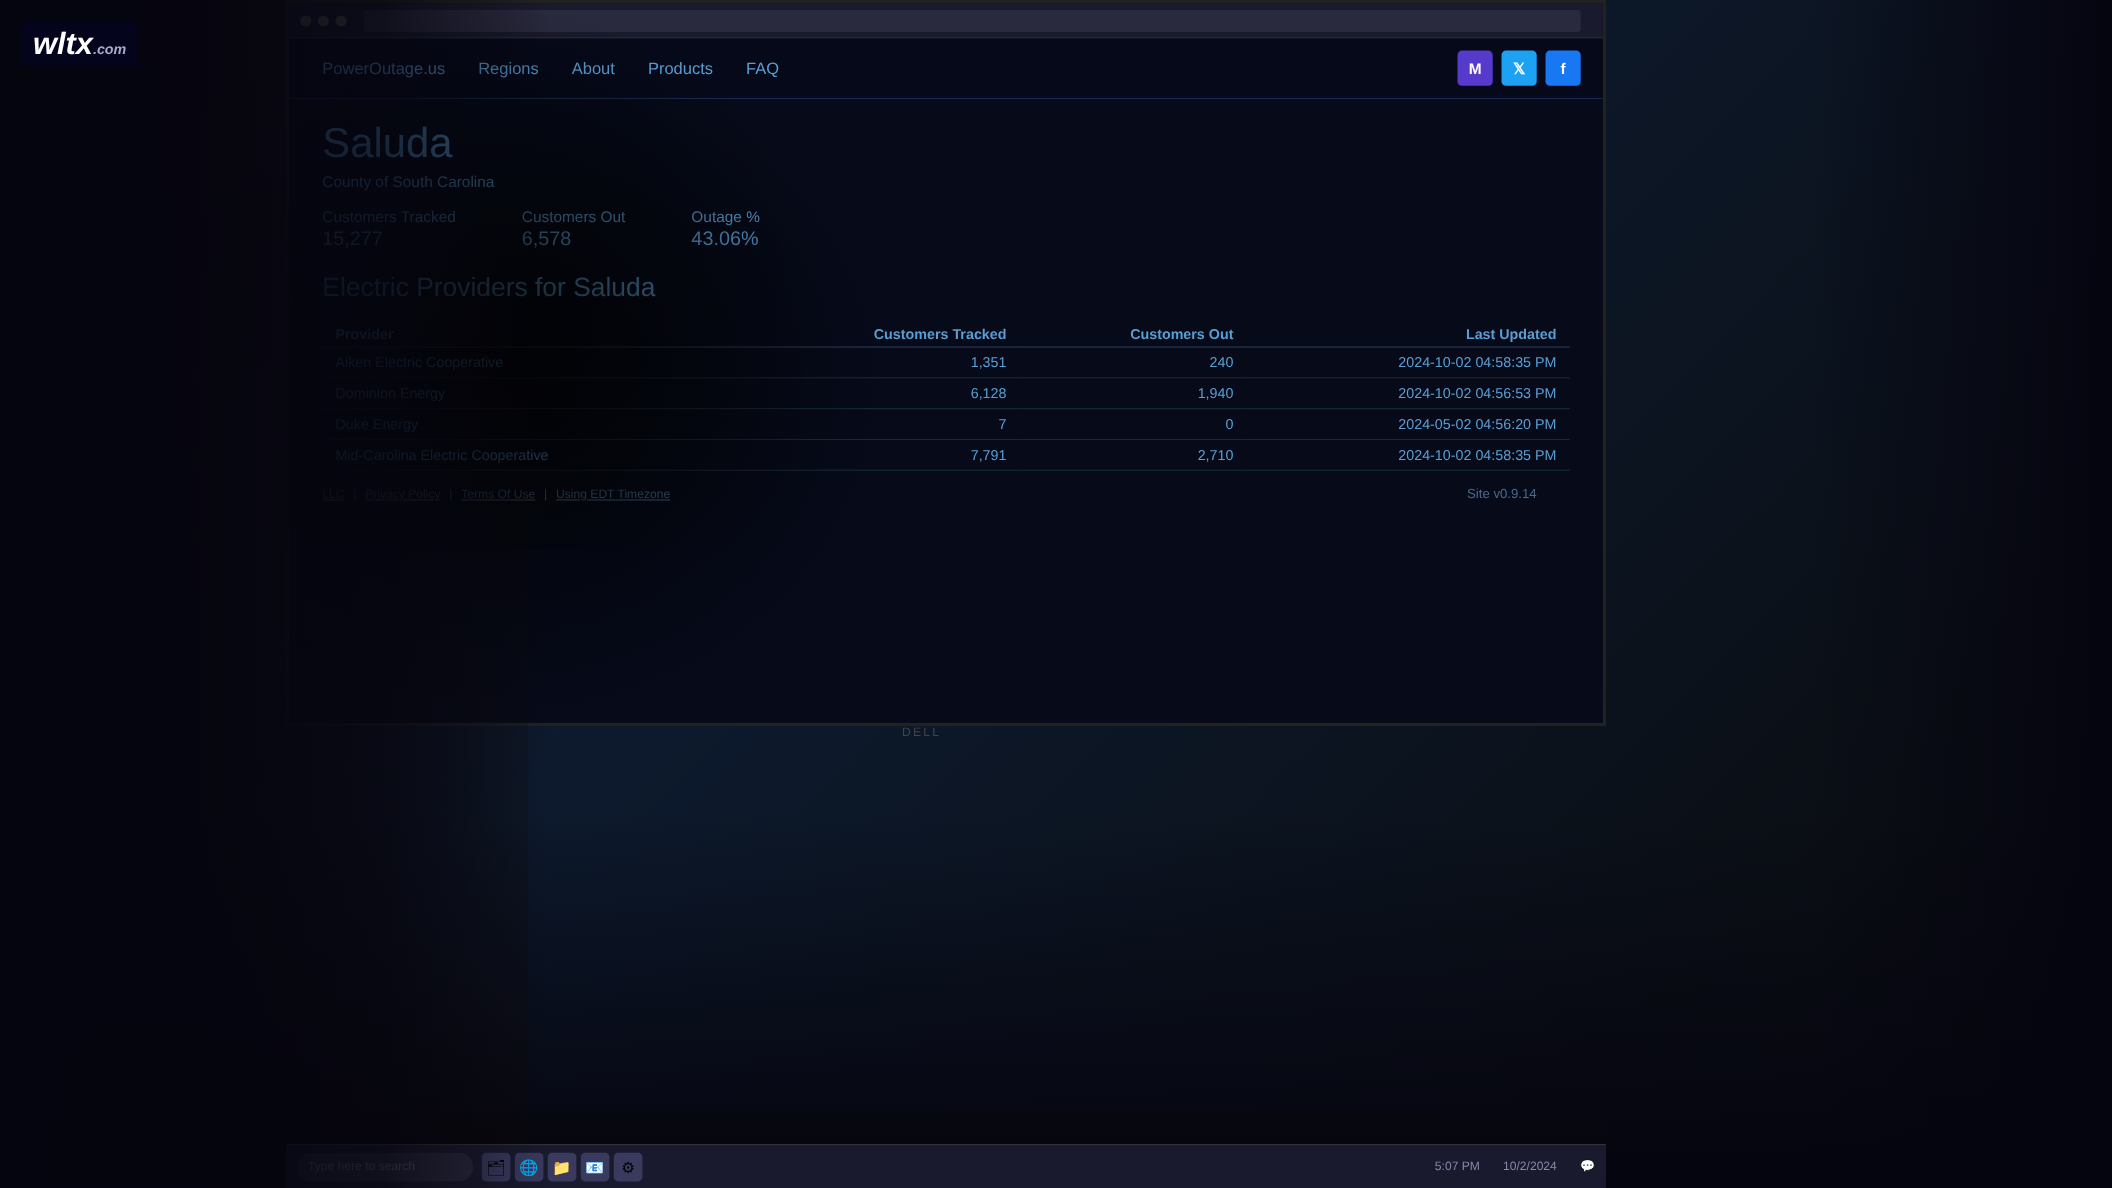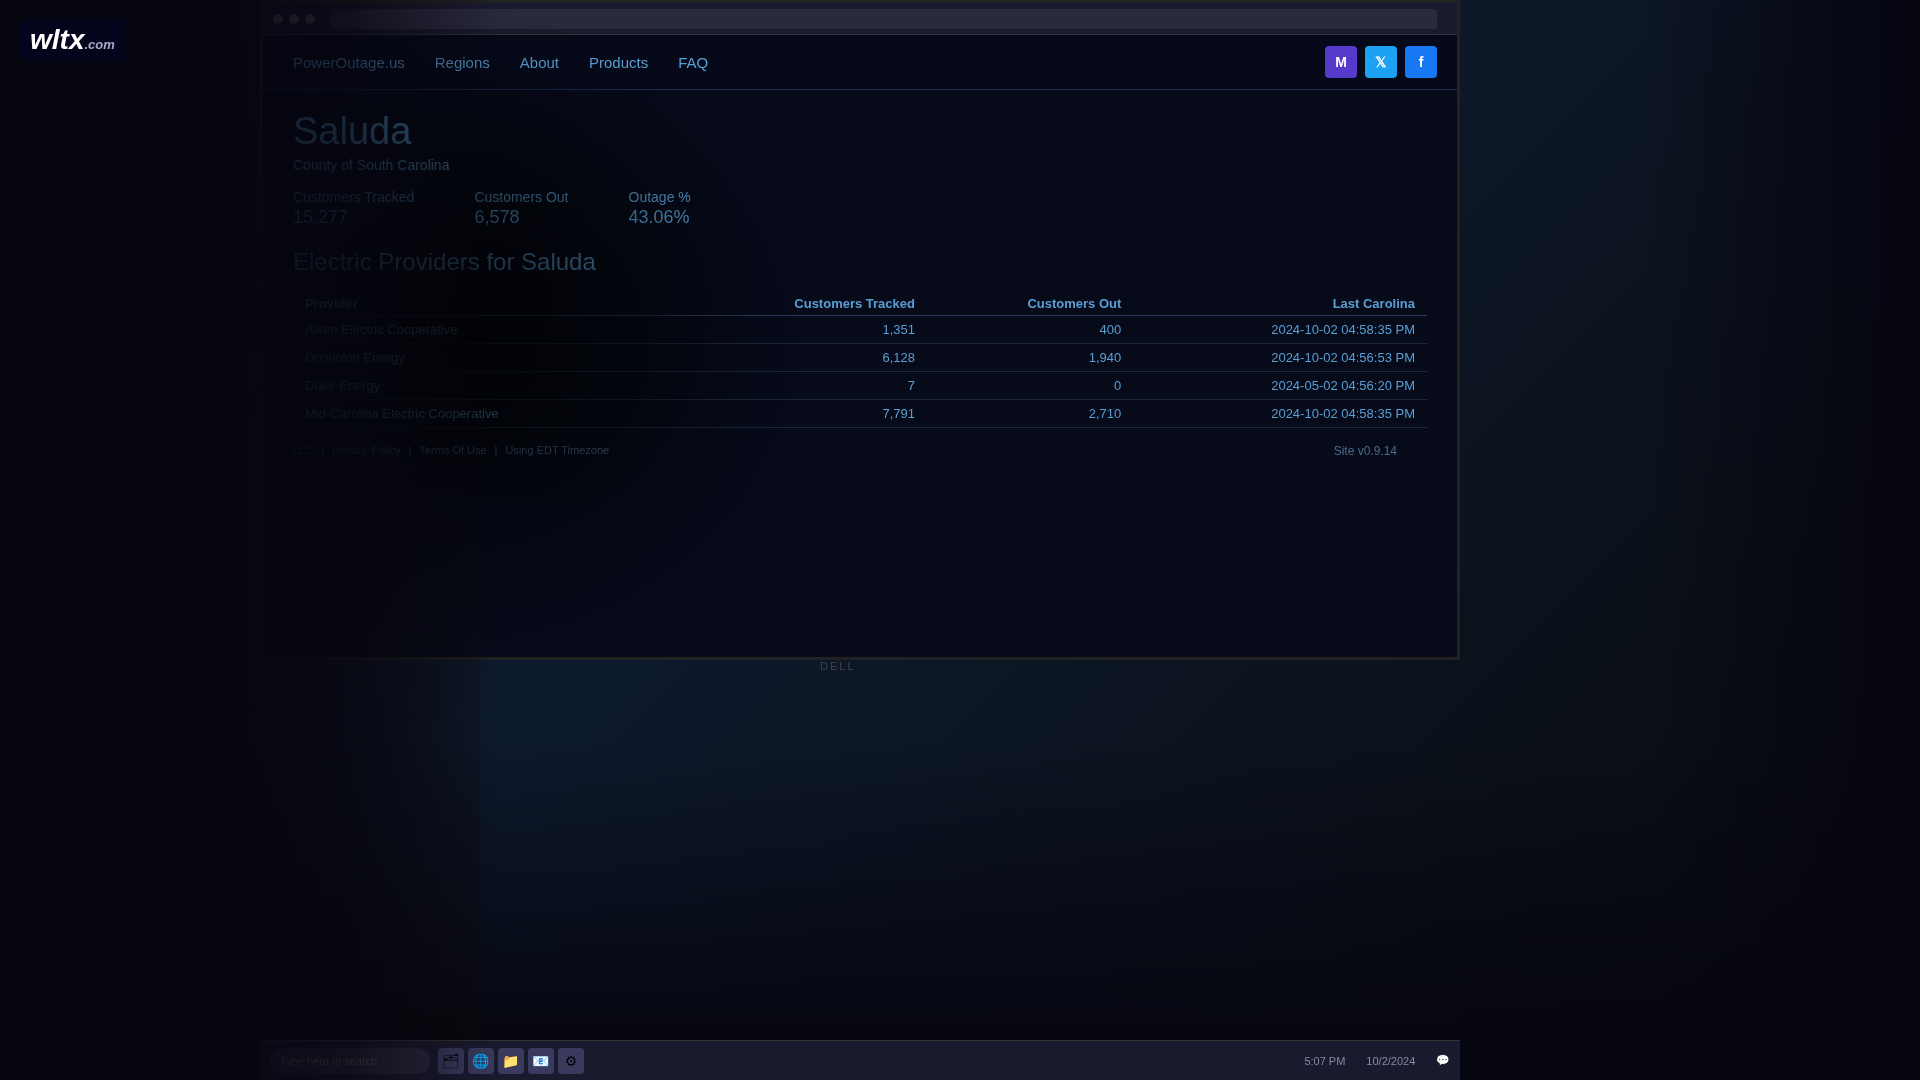--- a/index.html
+++ b/index.html
@@ -157,23 +157,24 @@
     }
     .provider-table td:first-child {
       text-align: left;
     }
 
     
     .site-footer {
       margin-top: 20px;
       display: flex;
       gap: 8px;
-      align-items: flex-start;
+      align-items: flex-end;
       font-size: 11px;
       color: #4a6a8a;
+      text-decoration: underline;
     }
     .footer-sep {
       color: #4a6a8a;
     }
     .site-version {
       position: absolute;
       right: 30px;
       font-size: 12px;
       color: #4a6a8a;
     }
@@ -387,28 +388,28 @@
     </div>
 
     <div class="section-title">Electric Providers for Saluda</div>
 
     <table class="provider-table">
       <thead>
         <tr>
           <th>Provider</th>
           <th>Customers Tracked</th>
           <th>Customers Out</th>
-          <th>Last Carolina</th>
+          <th>Last Updated</th>
         </tr>
       </thead>
       <tbody id="table-body">
       <tr>
       <td>Aiken Electric Cooperative</td>
       <td>1,351</td>
-      <td>400</td>
+      <td>240</td>
       <td>2024-10-02 04:58:35 PM</td>
     </tr>
           <tr>
       <td>Dominion Energy</td>
       <td>6,128</td>
       <td>1,940</td>
       <td>2024-10-02 04:56:53 PM</td>
     </tr>
           <tr>
       <td>Duke Energy</td>

